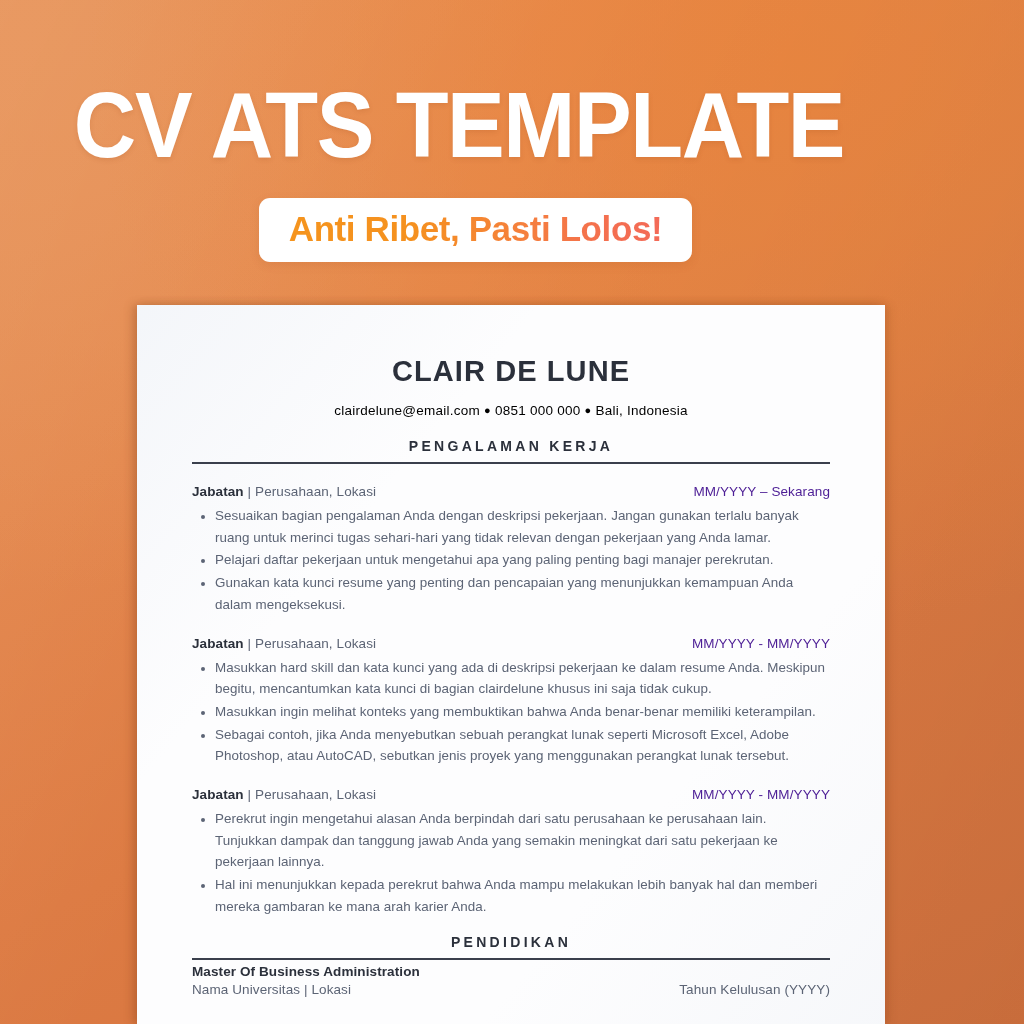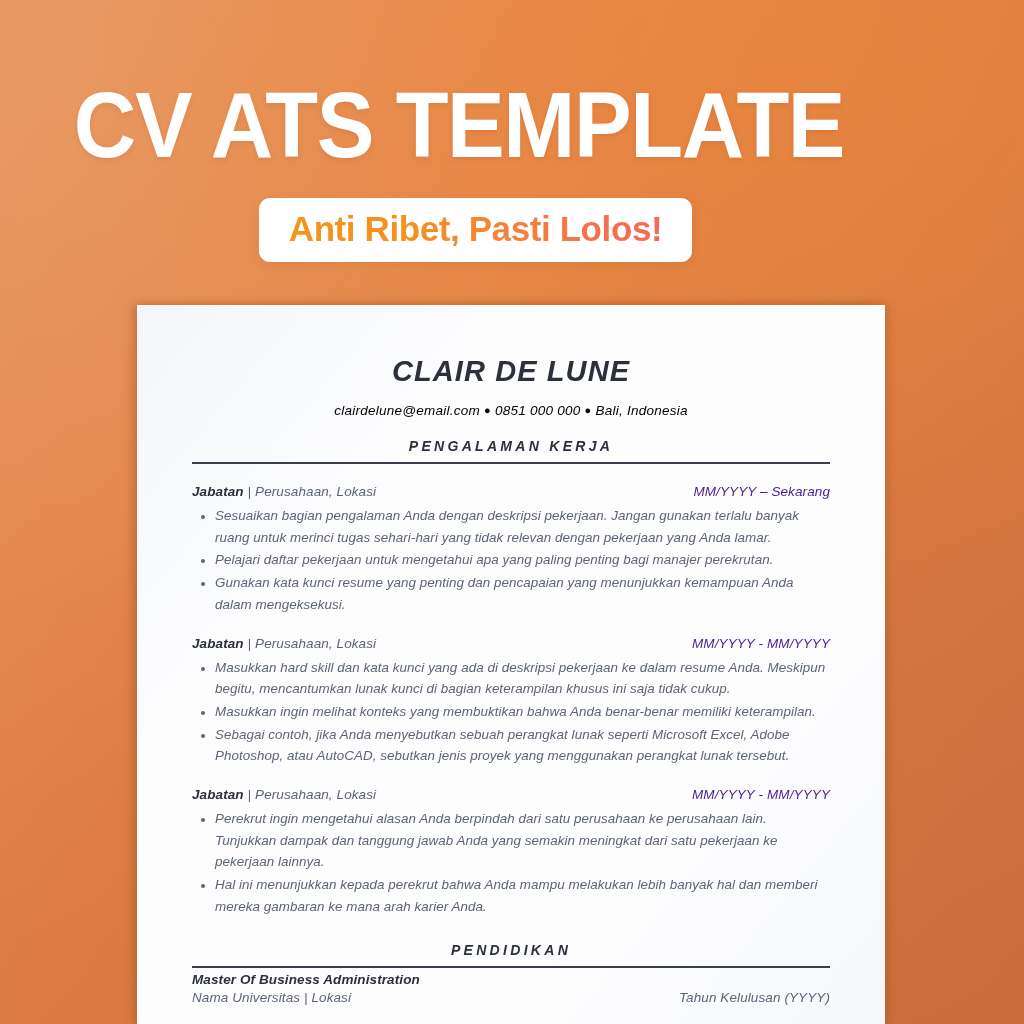--- a/index.html
+++ b/index.html
@@ -61,21 +61,20 @@
 
   
   #paper {
     position:absolute;
     left:137px; top:305px;
     width:748px; height:719px;
     background:#fdfdfe;
     box-shadow:-4px 0 9px rgba(120,55,20,.30), 4px 0 9px rgba(120,55,20,.16);
     padding:0 55px;
     overflow:hidden;
-    font-style:italic;
   }
   #paper-sheen {
     position:absolute; inset:0;
     background:linear-gradient(130deg, rgba(236,240,246,.55) 0%, rgba(255,255,255,0) 30%,
                                rgba(255,255,255,0) 70%, rgba(238,241,246,.45) 100%);
     pointer-events:none;
   }
   #paper-inner { position:relative; }
 
   #cv-name {
@@ -173,38 +172,38 @@
         <li>Gunakan kata kunci resume yang penting dan pencapaian yang menunjukkan kemampuan Anda dalam mengeksekusi.</li>
       </ul>
     </div>
 
     <div class="exp-block">
       <div class="exp-head">
         <div class="exp-role"><b>Jabatan</b><span> | Perusahaan, Lokasi</span></div>
         <div class="exp-date">MM/YYYY - MM/YYYY</div>
       </div>
       <ul class="exp-list">
-        <li>Masukkan hard skill dan kata kunci yang ada di deskripsi pekerjaan ke dalam resume Anda. Meskipun begitu, mencantumkan lunak kunci di bagian keterampilan khusus ini saja tidak cukup.</li>
+        <li>Masukkan hard skill dan kata kunci yang ada di deskripsi pekerjaan ke dalam resume Anda. Meskipun begitu, mencantumkan kata kunci di bagian clairdelune khusus ini saja tidak cukup.</li>
         <li>Masukkan ingin melihat konteks yang membuktikan bahwa Anda benar-benar memiliki keterampilan.</li>
         <li>Sebagai contoh, jika Anda menyebutkan sebuah perangkat lunak seperti Microsoft Excel, Adobe Photoshop, atau AutoCAD, sebutkan jenis proyek yang menggunakan perangkat lunak tersebut.</li>
       </ul>
     </div>
 
     <div class="exp-block">
       <div class="exp-head">
         <div class="exp-role"><b>Jabatan</b><span> | Perusahaan, Lokasi</span></div>
         <div class="exp-date">MM/YYYY - MM/YYYY</div>
       </div>
       <ul class="exp-list">
         <li>Perekrut ingin mengetahui alasan Anda berpindah dari satu perusahaan ke perusahaan lain. Tunjukkan dampak dan tanggung jawab Anda yang semakin meningkat dari satu pekerjaan ke pekerjaan lainnya.</li>
         <li>Hal ini menunjukkan kepada perekrut bahwa Anda mampu melakukan lebih banyak hal dan memberi mereka gambaran ke mana arah karier Anda.</li>
       </ul>
     </div>
 
-    <div class="section-title" style="margin-top:24px">PENDIDIKAN</div>
+    <div class="section-title" style="margin-top:16px">PENDIDIKAN</div>
     <div class="section-rule"></div>
 
     <div class="edu-block">
       <div class="edu-degree">Master Of Business Administration</div>
       <div class="edu-row">
         <div class="edu-school">Nama Universitas | Lokasi</div>
         <div class="edu-year">Tahun Kelulusan (YYYY)</div>
       </div>
     </div>
 

